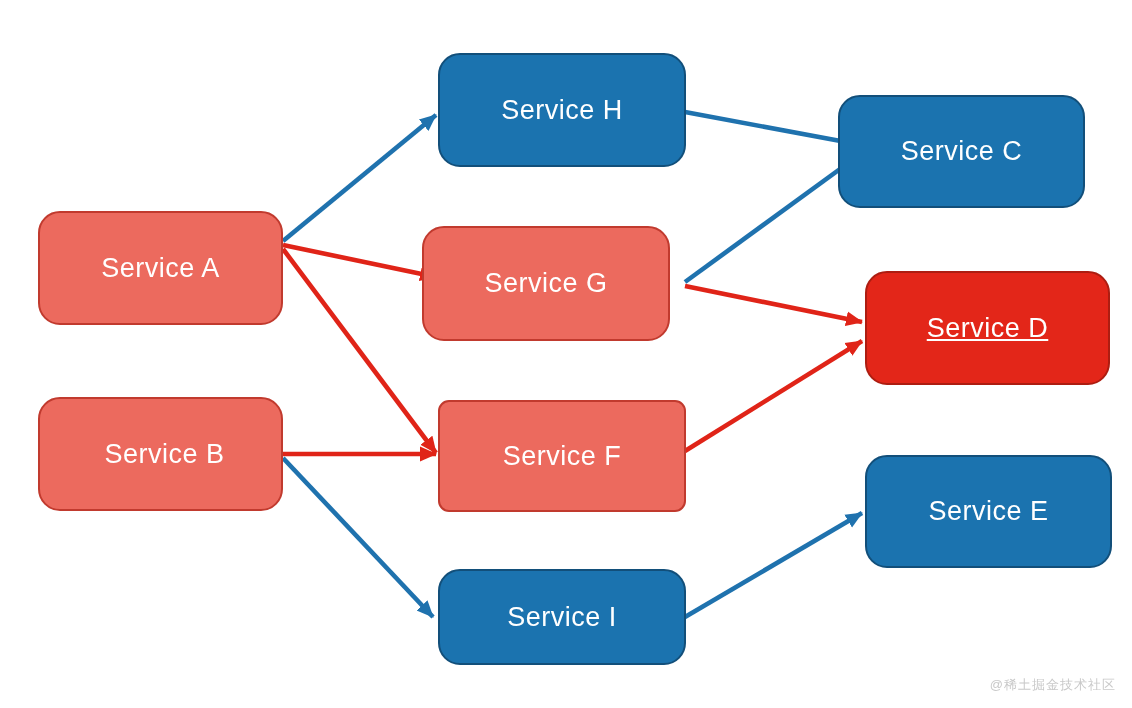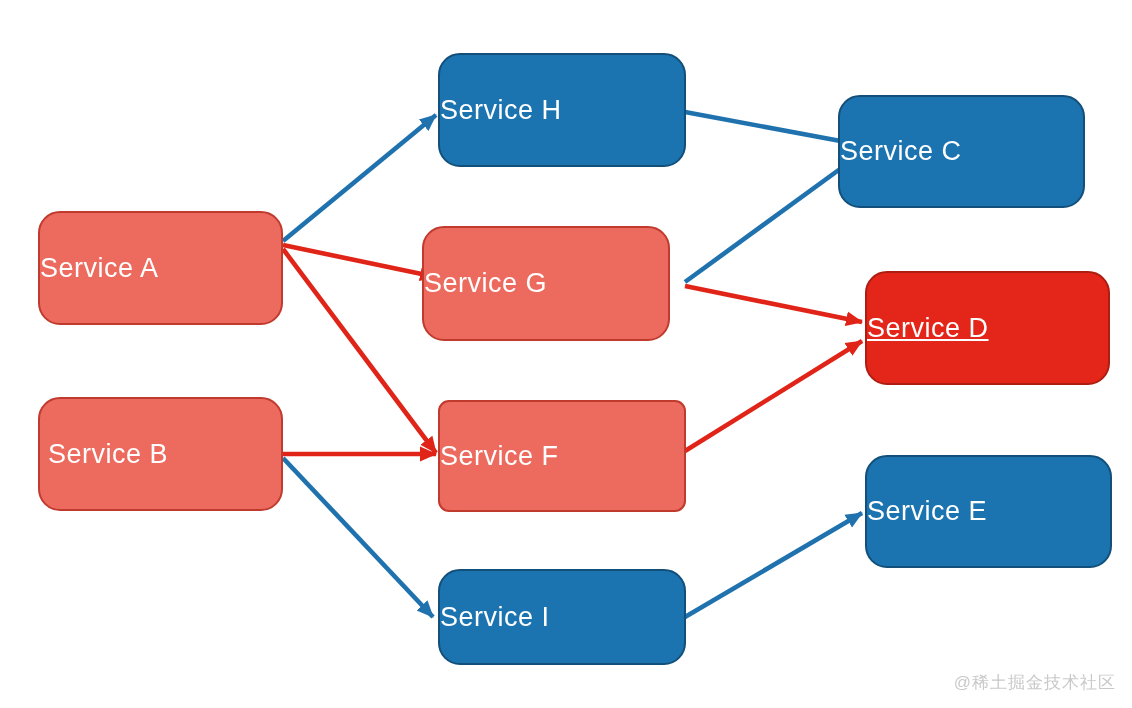--- a/index.html
+++ b/index.html
@@ -23,21 +23,21 @@
     height: 708px;
     pointer-events: none;
   }
   .node {
     position: absolute;
     box-sizing: border-box;
     border-radius: 22px;
     border: 2.5px solid transparent;
     display: flex;
     align-items: center;
-    justify-content: flex-start;
+    justify-content: center;
     color: #ffffff;
     font-size: 27px;
     letter-spacing: 0.5px;
     font-weight: 500;
   }
   .node.salmon {
     background: var(--salmon-fill);
     border-color: var(--salmon-border);
   }
   .node.blue {
@@ -48,21 +48,21 @@
     background: var(--red-fill);
     border-color: var(--red-border);
   }
   .node-label {
     white-space: nowrap;
   }
   .watermark {
     position: absolute;
     right: 16px;
     bottom: 14px;
-    font-size: 17px;
+    font-size: 13px;
     color: var(--watermark-color);
     letter-spacing: 1px;
     user-select: none;
   }
 </style>
 </head>
 <body>
 
 <div id="stage" style="--salmon-fill: #EC6A5E; --salmon-border: #C13A2E; --blue-fill: #1B73AF; --blue-border: #124F7A; --red-fill: #E32619; --red-border: #AD1D11; --watermark-color: #C9C9C9;">
   <svg id="edges-layer" xmlns="http://www.w3.org/2000/svg" viewBox="0 0 1132 708">

